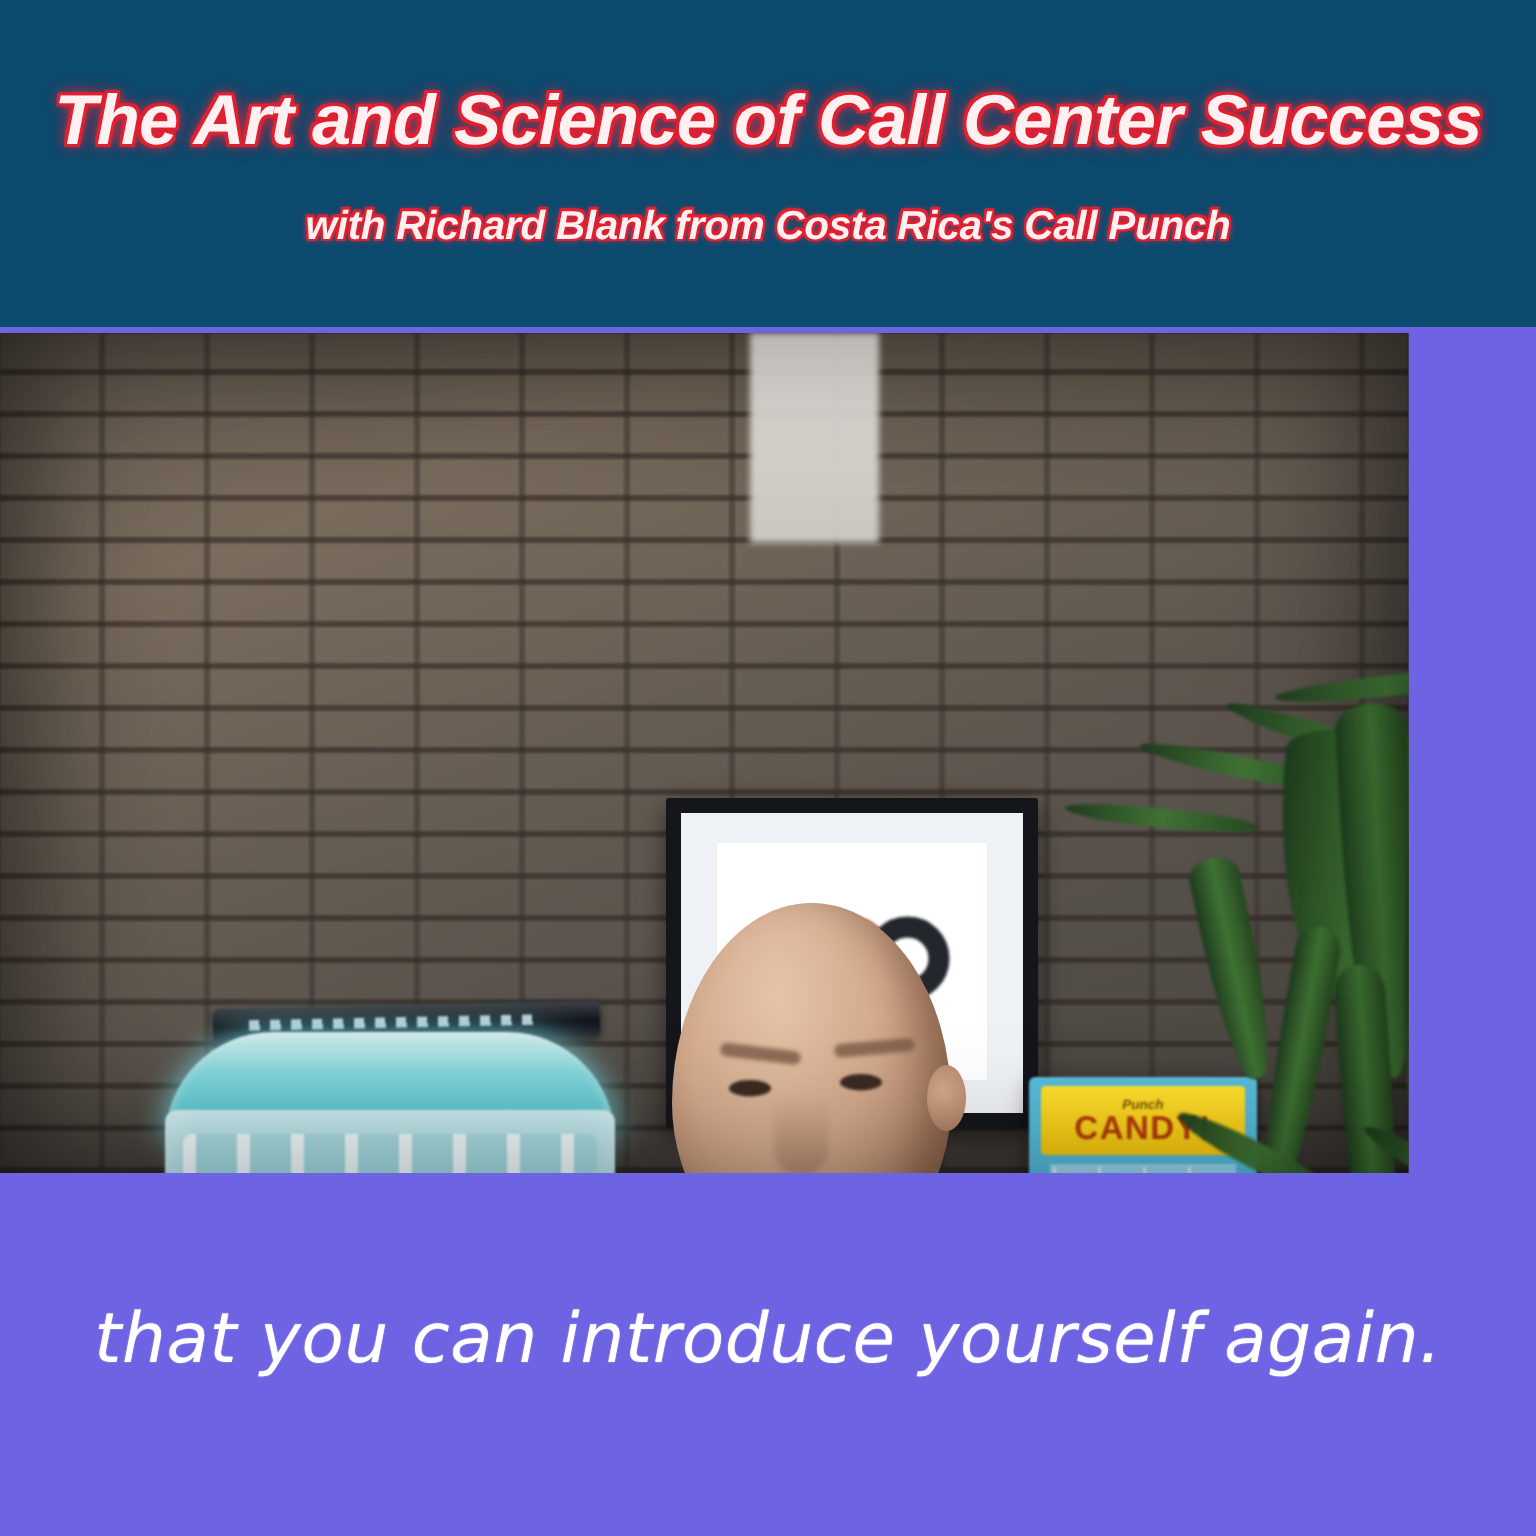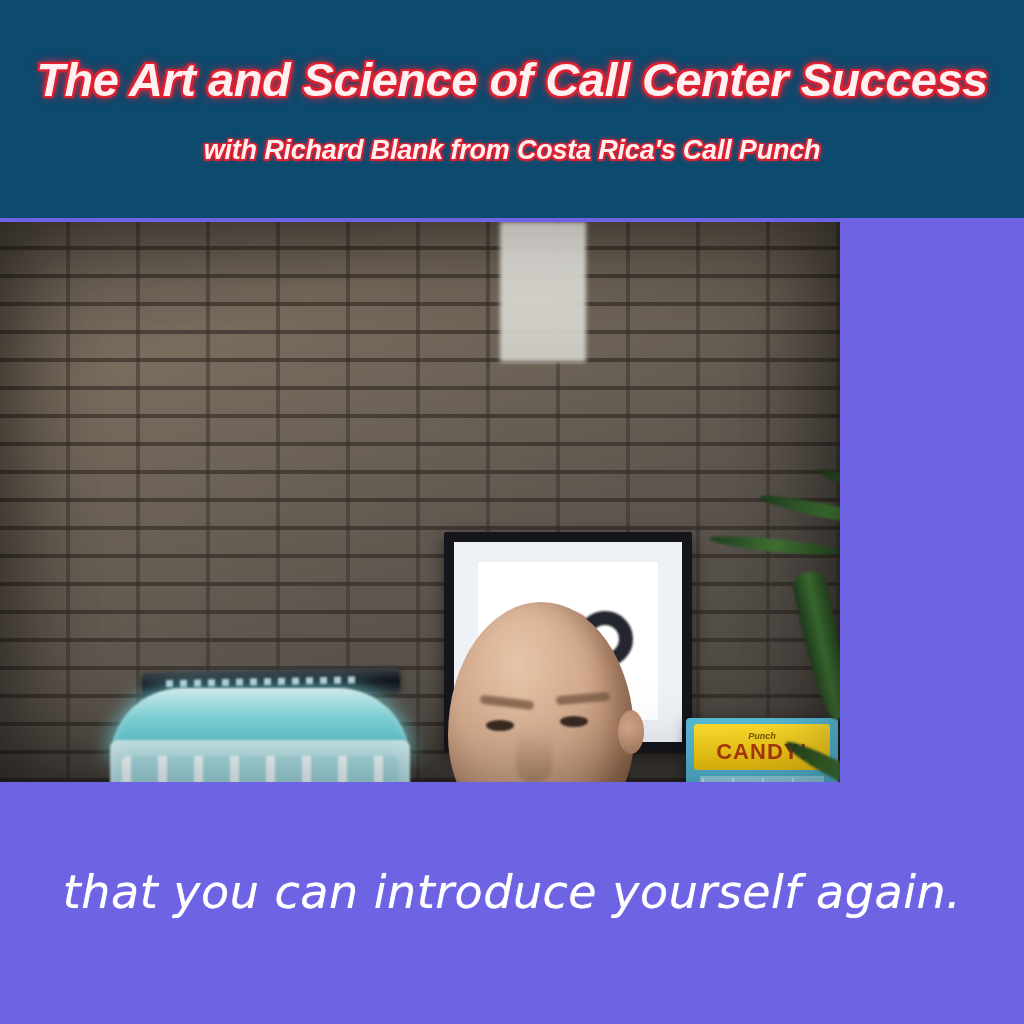--- a/index.html
+++ b/index.html
@@ -32,21 +32,21 @@
     color:#fff0f2;
     text-shadow:
       -1.5px 0 0 #e02030, 1.5px 0 0 #e02030, 0 -1.5px 0 #e02030, 0 1.5px 0 #e02030,
       -1.5px -1.5px 0 #e02030, 1.5px -1.5px 0 #e02030, -1.5px 1.5px 0 #e02030, 1.5px 1.5px 0 #e02030,
       0 0 6px #ff3344;
     white-space:nowrap;
   }
 
   
   #video{
-    position:absolute;left:0;top:222px;width:840px;height:560px;
+    position:absolute;left:0;top:222px;width:939px;height:560px;
     overflow:hidden;background:#2a2a2c;text-align:right;
   }
   
   .wall{
     position:absolute;inset:0;
     background:
       repeating-linear-gradient(to bottom,
         rgba(0,0,0,0) 0px, rgba(0,0,0,0) 24px,
         rgba(40,32,28,.55) 24px, rgba(40,32,28,.55) 28px),
       repeating-linear-gradient(to right,

